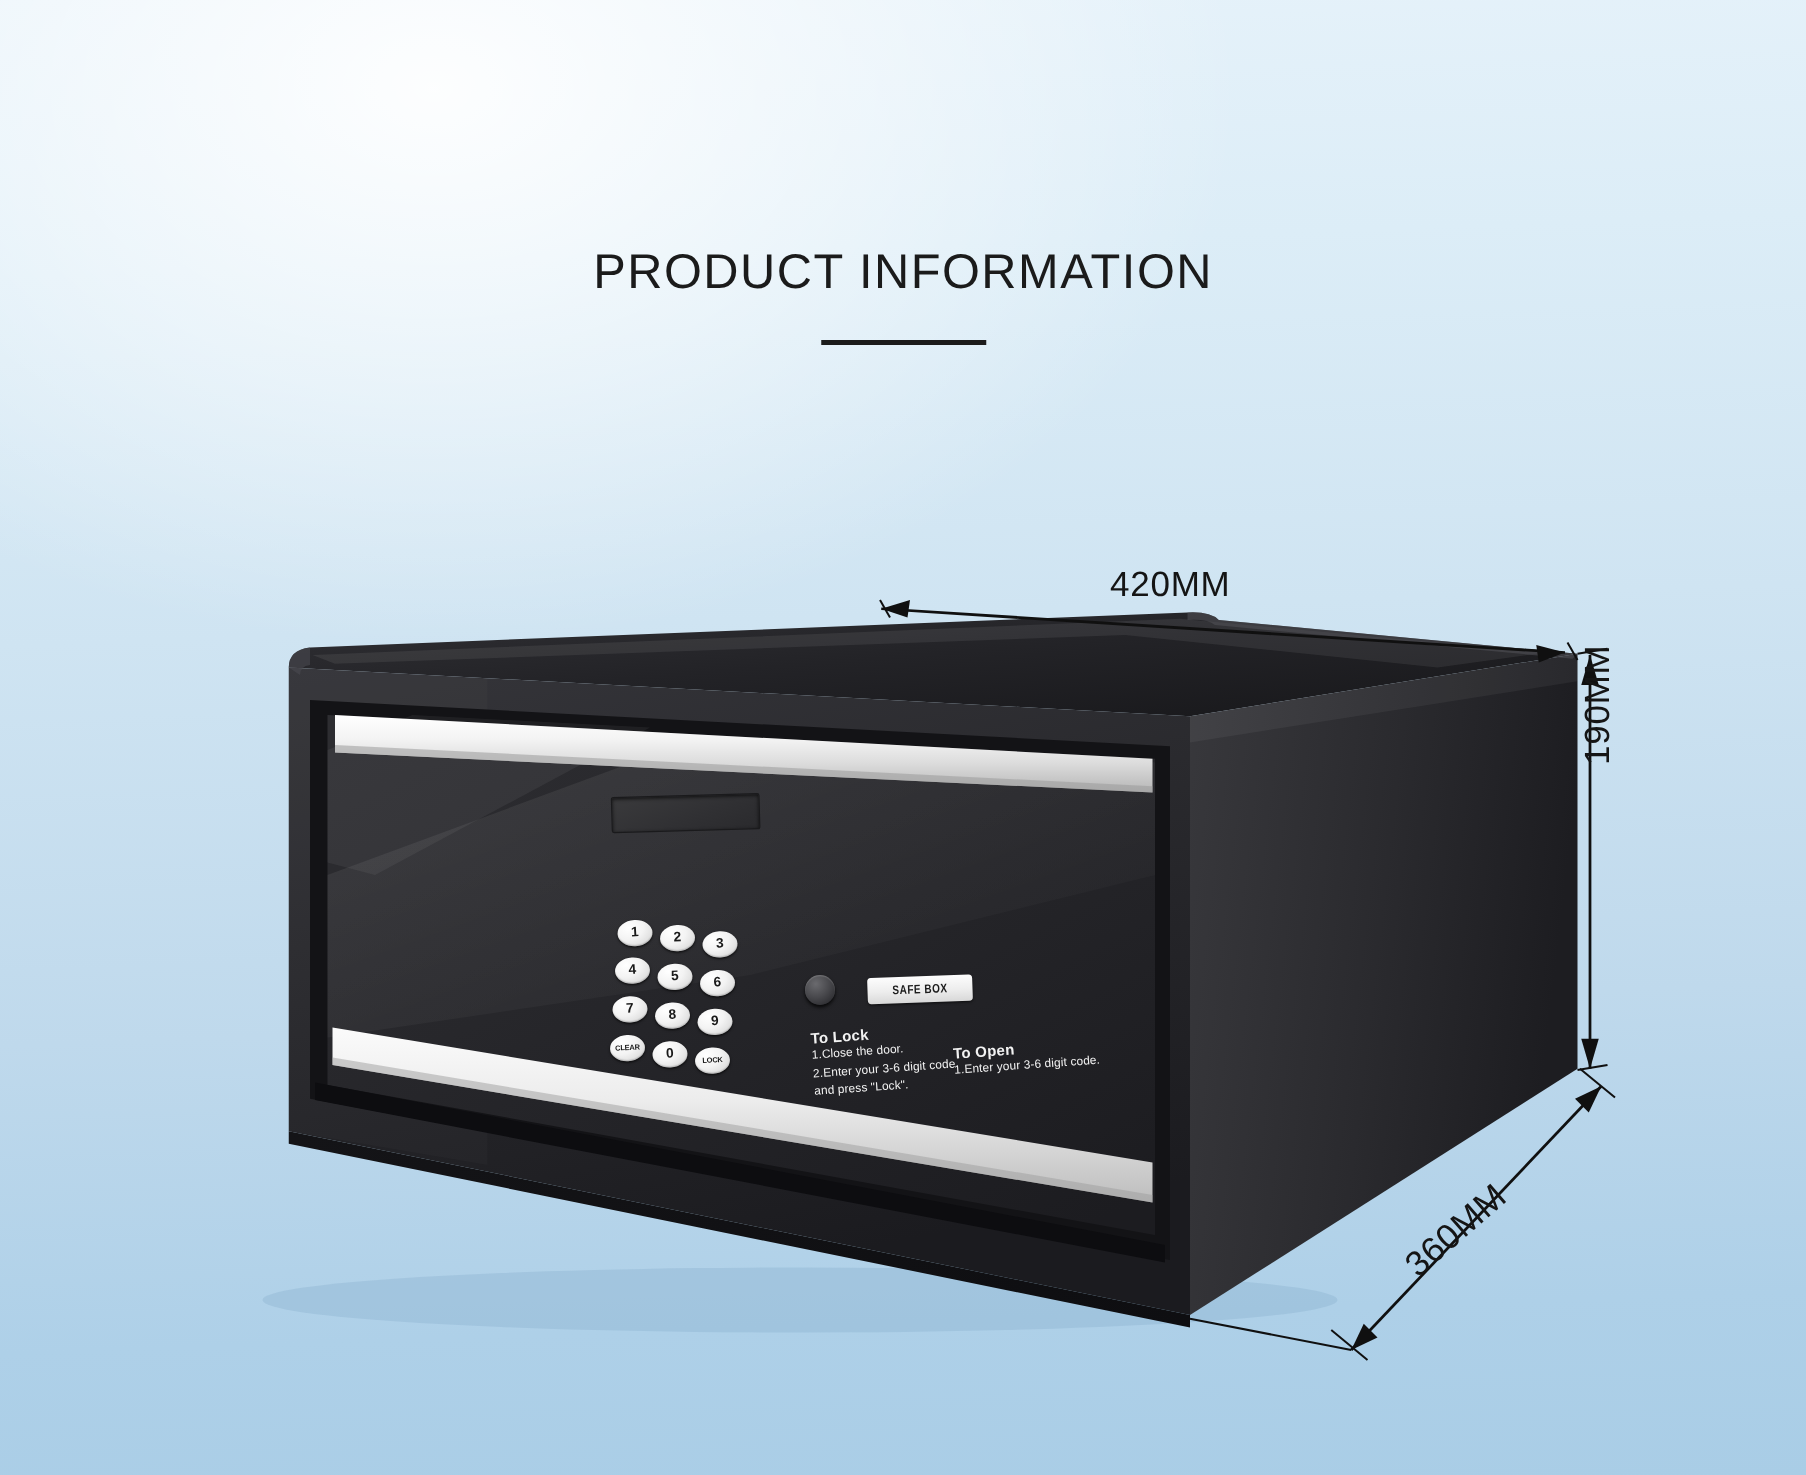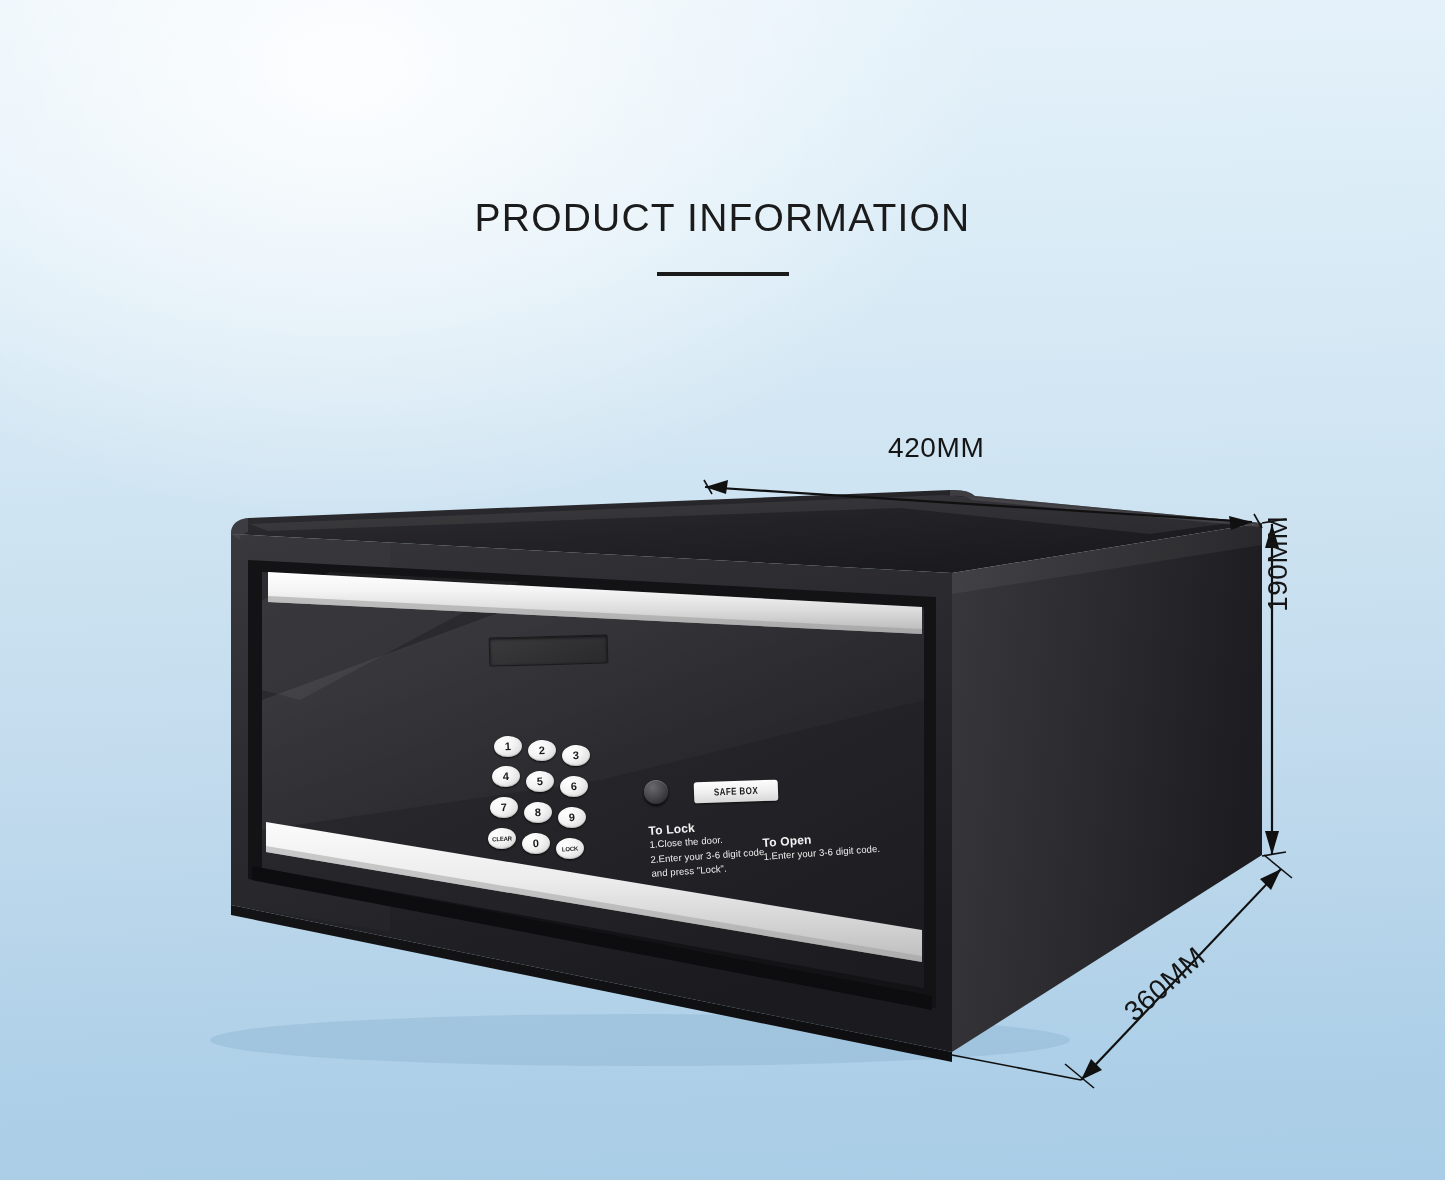--- a/index.html
+++ b/index.html
@@ -31,21 +31,21 @@
 
   
   .stage { position:absolute; left:0; top:0; width:1445px; height:1180px; }
   .svgroot { position:absolute; left:0; top:0; }
 
   
   .dim {
     position:absolute; color:#151515; font-size:28px; letter-spacing:.6px;
     white-space:nowrap;
   }
-  .dim-w { left:888px; top:432px; }
+  .dim-w { left:888px; top:452px; }
   .dim-h { left:1262px; top:612px; transform:rotate(-90deg); transform-origin:left top; }
   .dim-d { left:1118px; top:1004px; transform:rotate(-41deg); transform-origin:left top; }
 
   
   .keypad { position:absolute; left:492px; top:736px; width:108px; height:126px; }
   .key {
     position:absolute; width:28px; height:21px; border-radius:50%;
     background:radial-gradient(ellipse at 32% 28%, #ffffff 0%, #f3f3f3 45%, #cfcfcf 100%);
     box-shadow:0 1px 2px rgba(0,0,0,.75), inset 0 -1px 1px rgba(0,0,0,.18);
     color:#1a1a1a; font-size:11px; font-weight:700;

